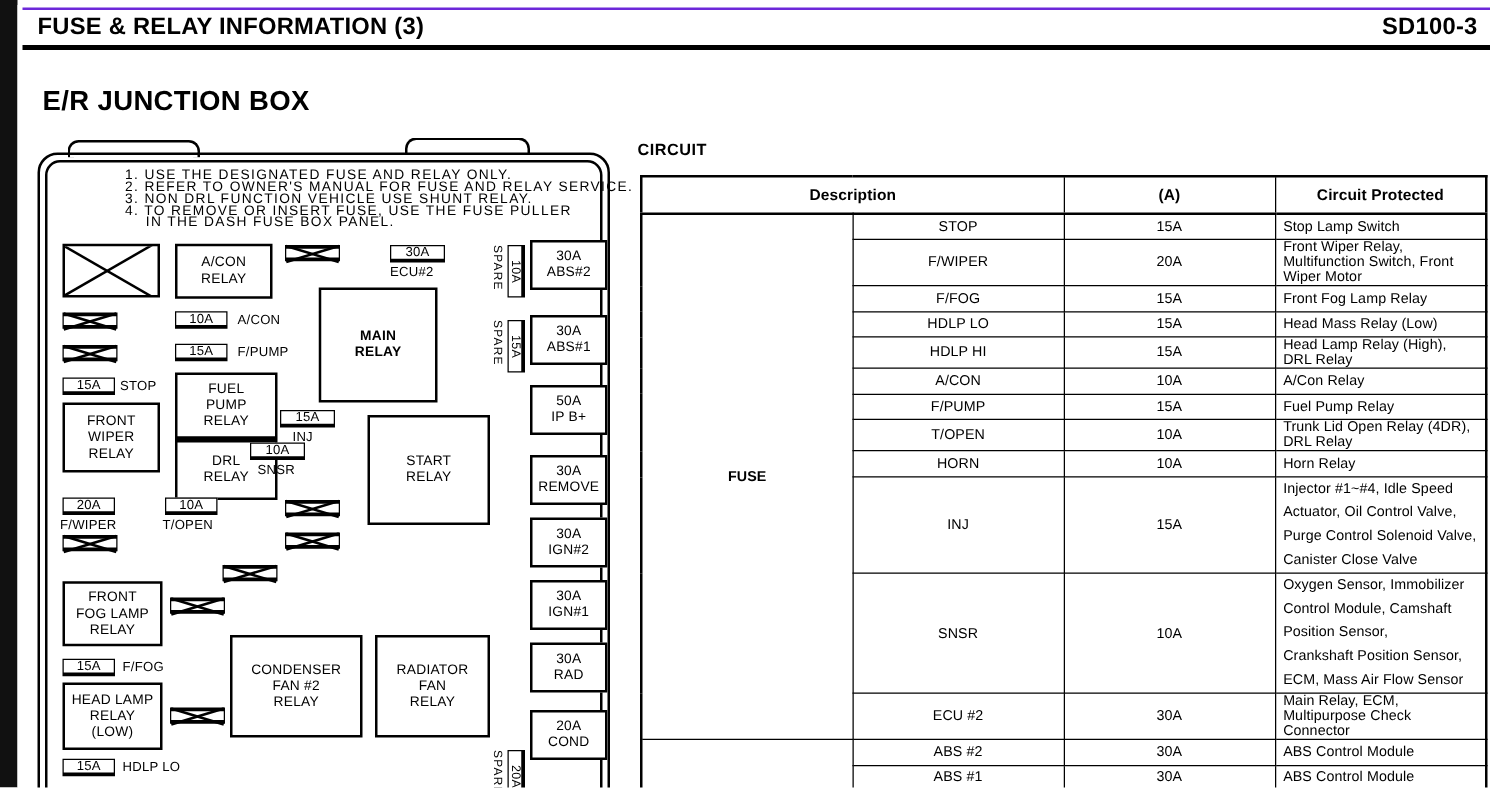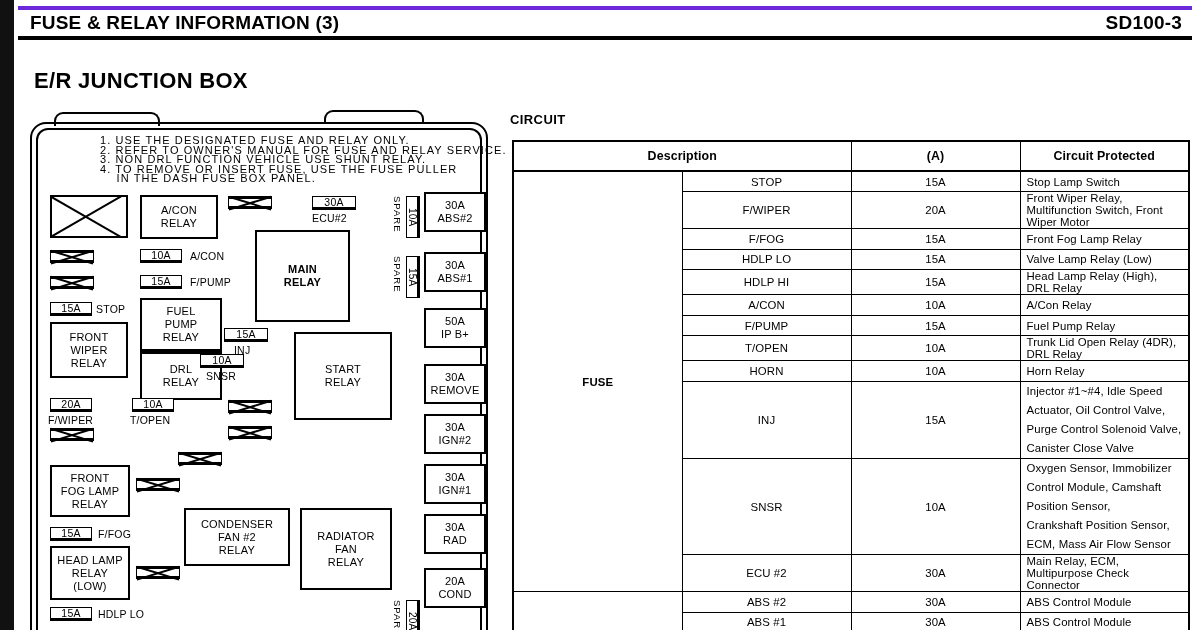--- a/index.html
+++ b/index.html
@@ -20,21 +20,21 @@
     position:absolute;left:0;top:0;width:14px;height:630px;
     background:#111;
   }
   .sheet{
     position:absolute;left:14px;top:4px;right:2px;bottom:0;
     background:#fff;
   }
   
   .hdr{
     position:absolute;left:18px;top:6px;right:8px;height:34px;
-    border-top:4px solid #6d28d9;border-bottom:4px solid #000;
+    border-top:2px solid #6d28d9;border-bottom:4px solid #000;
     display:flex;align-items:center;justify-content:space-between;
     padding:0 10px 0 12px;
     box-sizing:border-box;
   }
   .hdr-title{font-size:19px;font-weight:bold;letter-spacing:.2px;}
   .hdr-page{font-size:19px;font-weight:bold;letter-spacing:.2px;}
 
   
   .sec-title{
     position:absolute;left:34px;top:68px;
@@ -260,21 +260,21 @@
     <div class="fuselabel" style="left:206px;top:234px;">INJ</div>
 
     <div class="fusebox" style="left:172px;top:244px;width:44px;height:14px;">10A</div>
     <div class="fuselabel" style="left:178px;top:260px;">SNSR</div>
 
     <div class="relay" style="left:266px;top:222px;width:98px;height:88px;">
       <span>START</span>
       <span>RELAY</span>
     </div>
 
-    <div class="relay" style="left:156px;top:398px;width:106px;height:58px;">
+    <div class="relay" style="left:156px;top:398px;width:106px;height:82px;">
       <span>CONDENSER</span>
       <span>FAN #2</span>
       <span>RELAY</span>
     </div>
 
     <div class="relay" style="left:272px;top:398px;width:92px;height:82px;">
       <span>RADIATOR</span>
       <span>FAN</span>
       <span>RELAY</span>
     </div>
@@ -341,21 +341,21 @@
           <td class="c-prot">Front Wiper Relay, Multifunction Switch, Front Wiper Motor</td>
         </tr>
         <tr>
           <td class="c-name">F/FOG</td>
           <td class="c-amp">15A</td>
           <td class="c-prot">Front Fog Lamp Relay</td>
         </tr>
         <tr>
           <td class="c-name">HDLP LO</td>
           <td class="c-amp">15A</td>
-          <td class="c-prot">Valve Lamp Relay (Low)</td>
+          <td class="c-prot">Head Mass Relay (Low)</td>
         </tr>
         <tr>
           <td class="c-name">HDLP HI</td>
           <td class="c-amp">15A</td>
           <td class="c-prot">Head Lamp Relay (High), DRL Relay</td>
         </tr>
         <tr>
           <td class="c-name">A/CON</td>
           <td class="c-amp">10A</td>
           <td class="c-prot">A/Con Relay</td>

